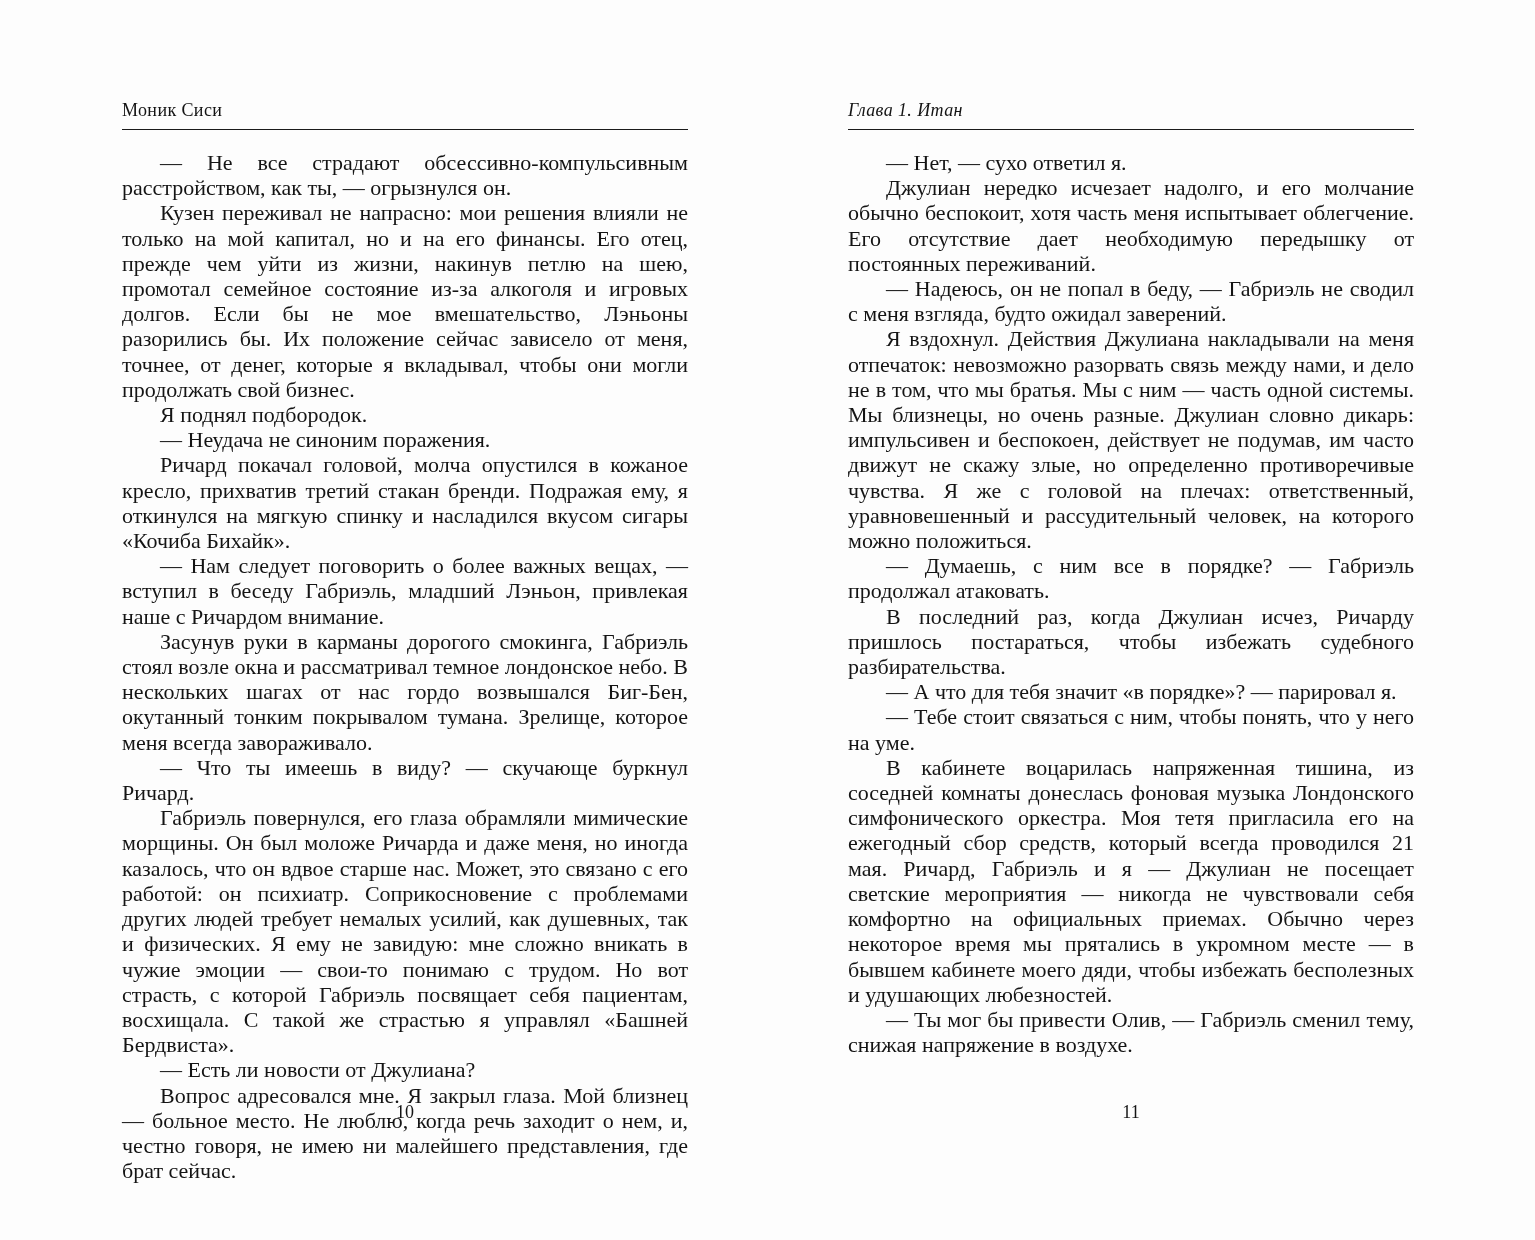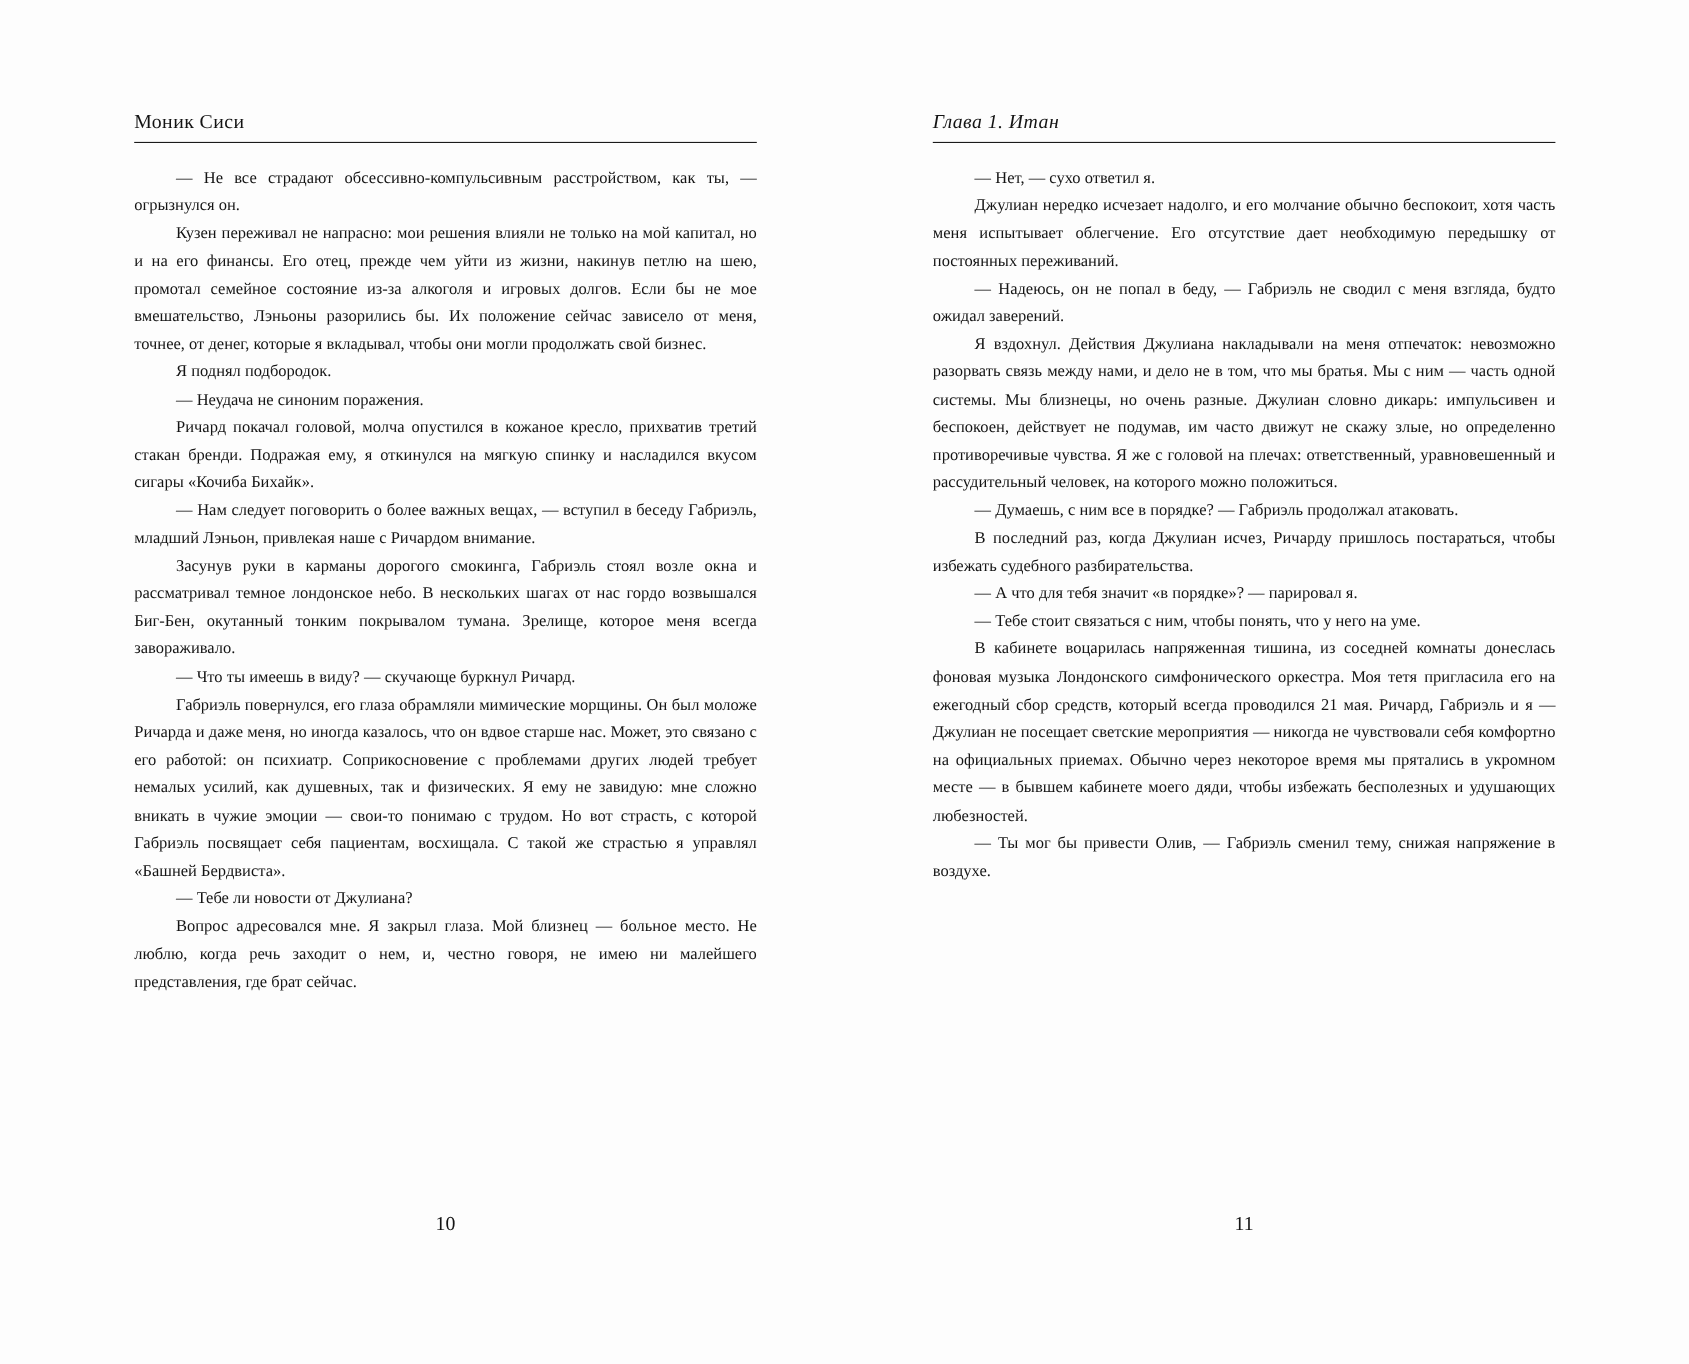--- a/index.html
+++ b/index.html
@@ -31,21 +31,21 @@
   .page.right .running-head {
     font-style: italic;
   }
   .head-rule {
     height: 0;
     border-bottom: 1.3px solid #1b1b1b;
     margin-top: 9px;
   }
   .body-text {
     margin-top: 20px;
-    font-size: 15px;
+    font-size: 22px;
     line-height: 25.2px;
     text-align: justify;
     hyphens: auto;
     -webkit-hyphens: auto;
   }
   .para {
     margin: 0;
     text-indent: 38px;
   }
   .pagenum {
@@ -70,21 +70,21 @@
     <div class="body-text">
         <p class="para">— Не все страдают обсессивно-компульсивным расстройством, как ты, — огрызнулся он.</p>
         <p class="para">Кузен переживал не напрасно: мои решения влияли не только на мой капитал, но и на его финансы. Его отец, прежде чем уйти из жизни, накинув петлю на шею, промотал семейное состояние из-за алкоголя и игровых долгов. Если бы не мое вмешательство, Лэньоны разорились бы. Их положение сейчас зависело от меня, точнее, от денег, которые я вкладывал, чтобы они могли продолжать свой бизнес.</p>
         <p class="para">Я поднял подбородок.</p>
         <p class="para">— Неудача не синоним поражения.</p>
         <p class="para">Ричард покачал головой, молча опустился в кожаное кресло, прихватив третий стакан бренди. Подражая ему, я откинулся на мягкую спинку и насладился вкусом сигары «Кочиба Бихайк».</p>
         <p class="para">— Нам следует поговорить о более важных вещах, — вступил в беседу Габриэль, младший Лэньон, привлекая наше с Ричардом внимание.</p>
         <p class="para">Засунув руки в карманы дорогого смокинга, Габриэль стоял возле окна и рассматривал темное лондонское небо. В нескольких шагах от нас гордо возвышался Биг-Бен, окутанный тонким покрывалом тумана. Зрелище, которое меня всегда завораживало.</p>
         <p class="para">— Что ты имеешь в виду? — скучающе буркнул Ричард.</p>
         <p class="para">Габриэль повернулся, его глаза обрамляли мимические морщины. Он был моложе Ричарда и даже меня, но иногда казалось, что он вдвое старше нас. Может, это связано с его работой: он психиатр. Соприкосновение с проблемами других людей требует немалых усилий, как душевных, так и физических. Я ему не завидую: мне сложно вникать в чужие эмоции — свои-то понимаю с трудом. Но вот страсть, с которой Габриэль посвящает себя пациентам, восхищала. С такой же страстью я управлял «Башней Бердвиста».</p>
-        <p class="para">— Тебе ли новости от Джулиана?</p>
+        <p class="para">— Есть ли новости от Джулиана?</p>
         <p class="para">Вопрос адресовался мне. Я закрыл глаза. Мой близнец — больное место. Не люблю, когда речь заходит о нем, и, честно говоря, не имею ни малейшего представления, где брат сейчас.</p>
       </div>
     <div class="pagenum">10</div>
   </section>
 
   <section class="page right">
     <header>
       <div class="running-head">Глава 1. Итан</div>
       <div class="head-rule"></div>
     </header>

